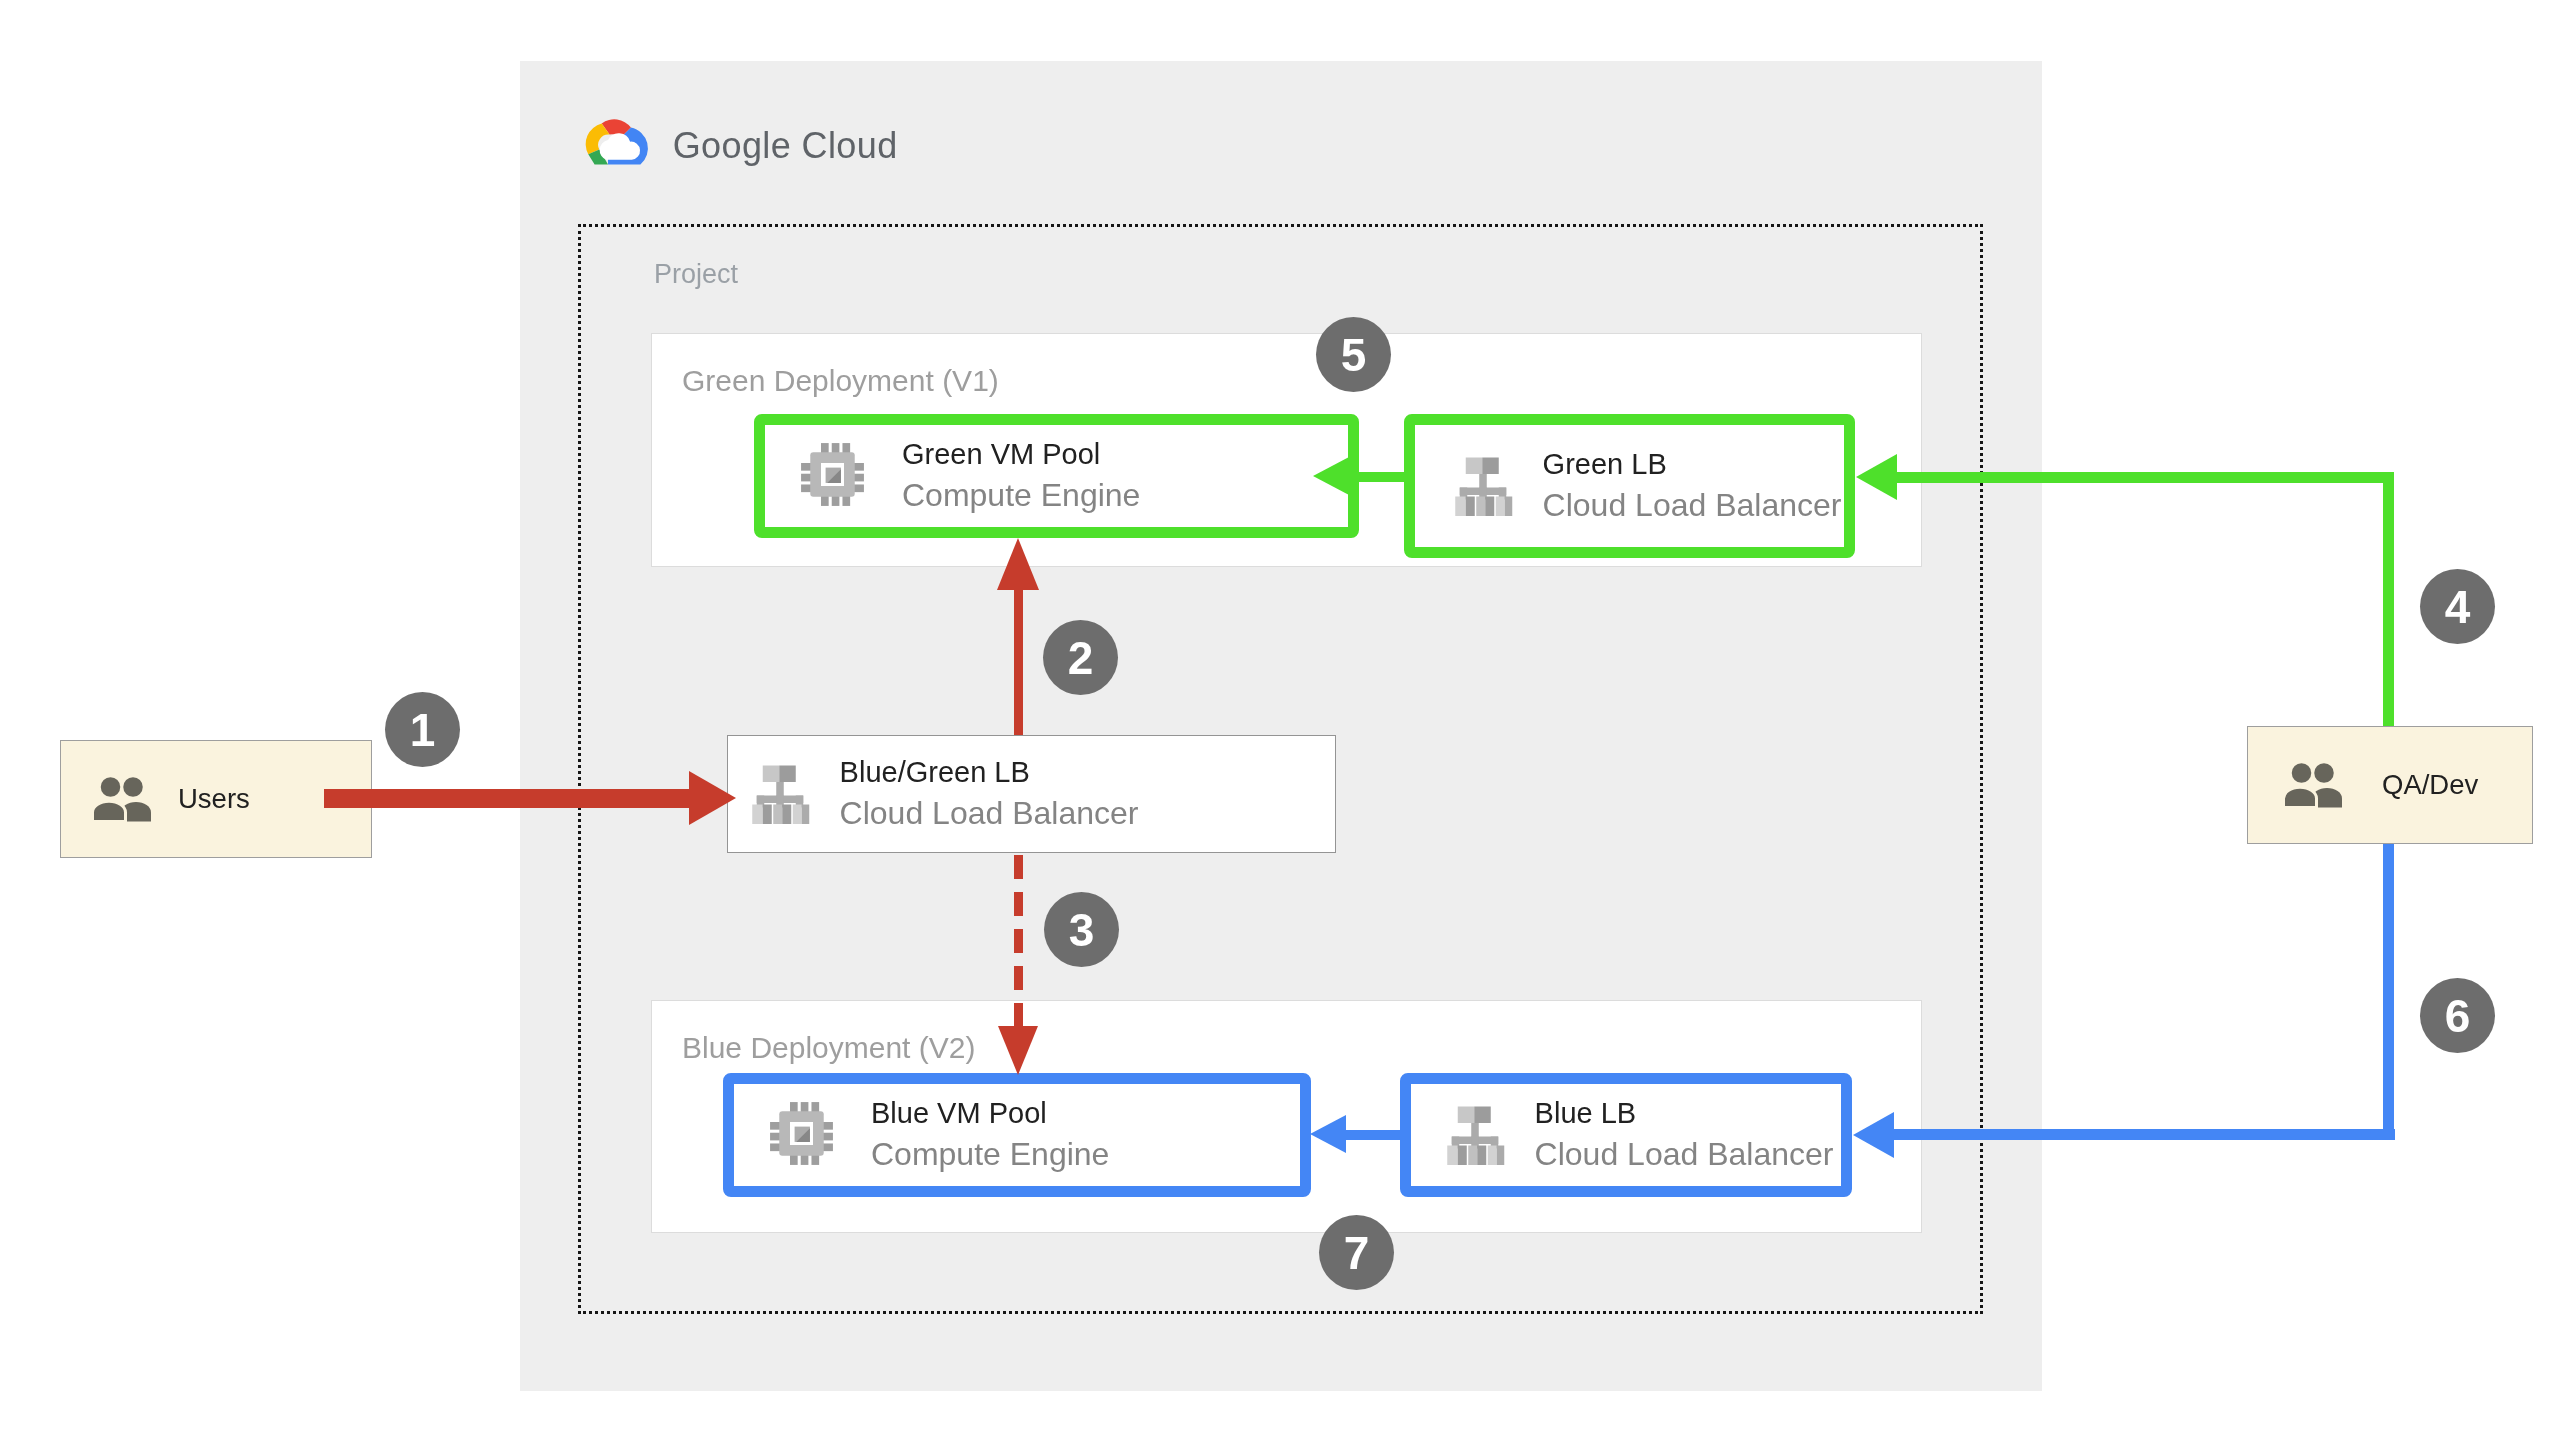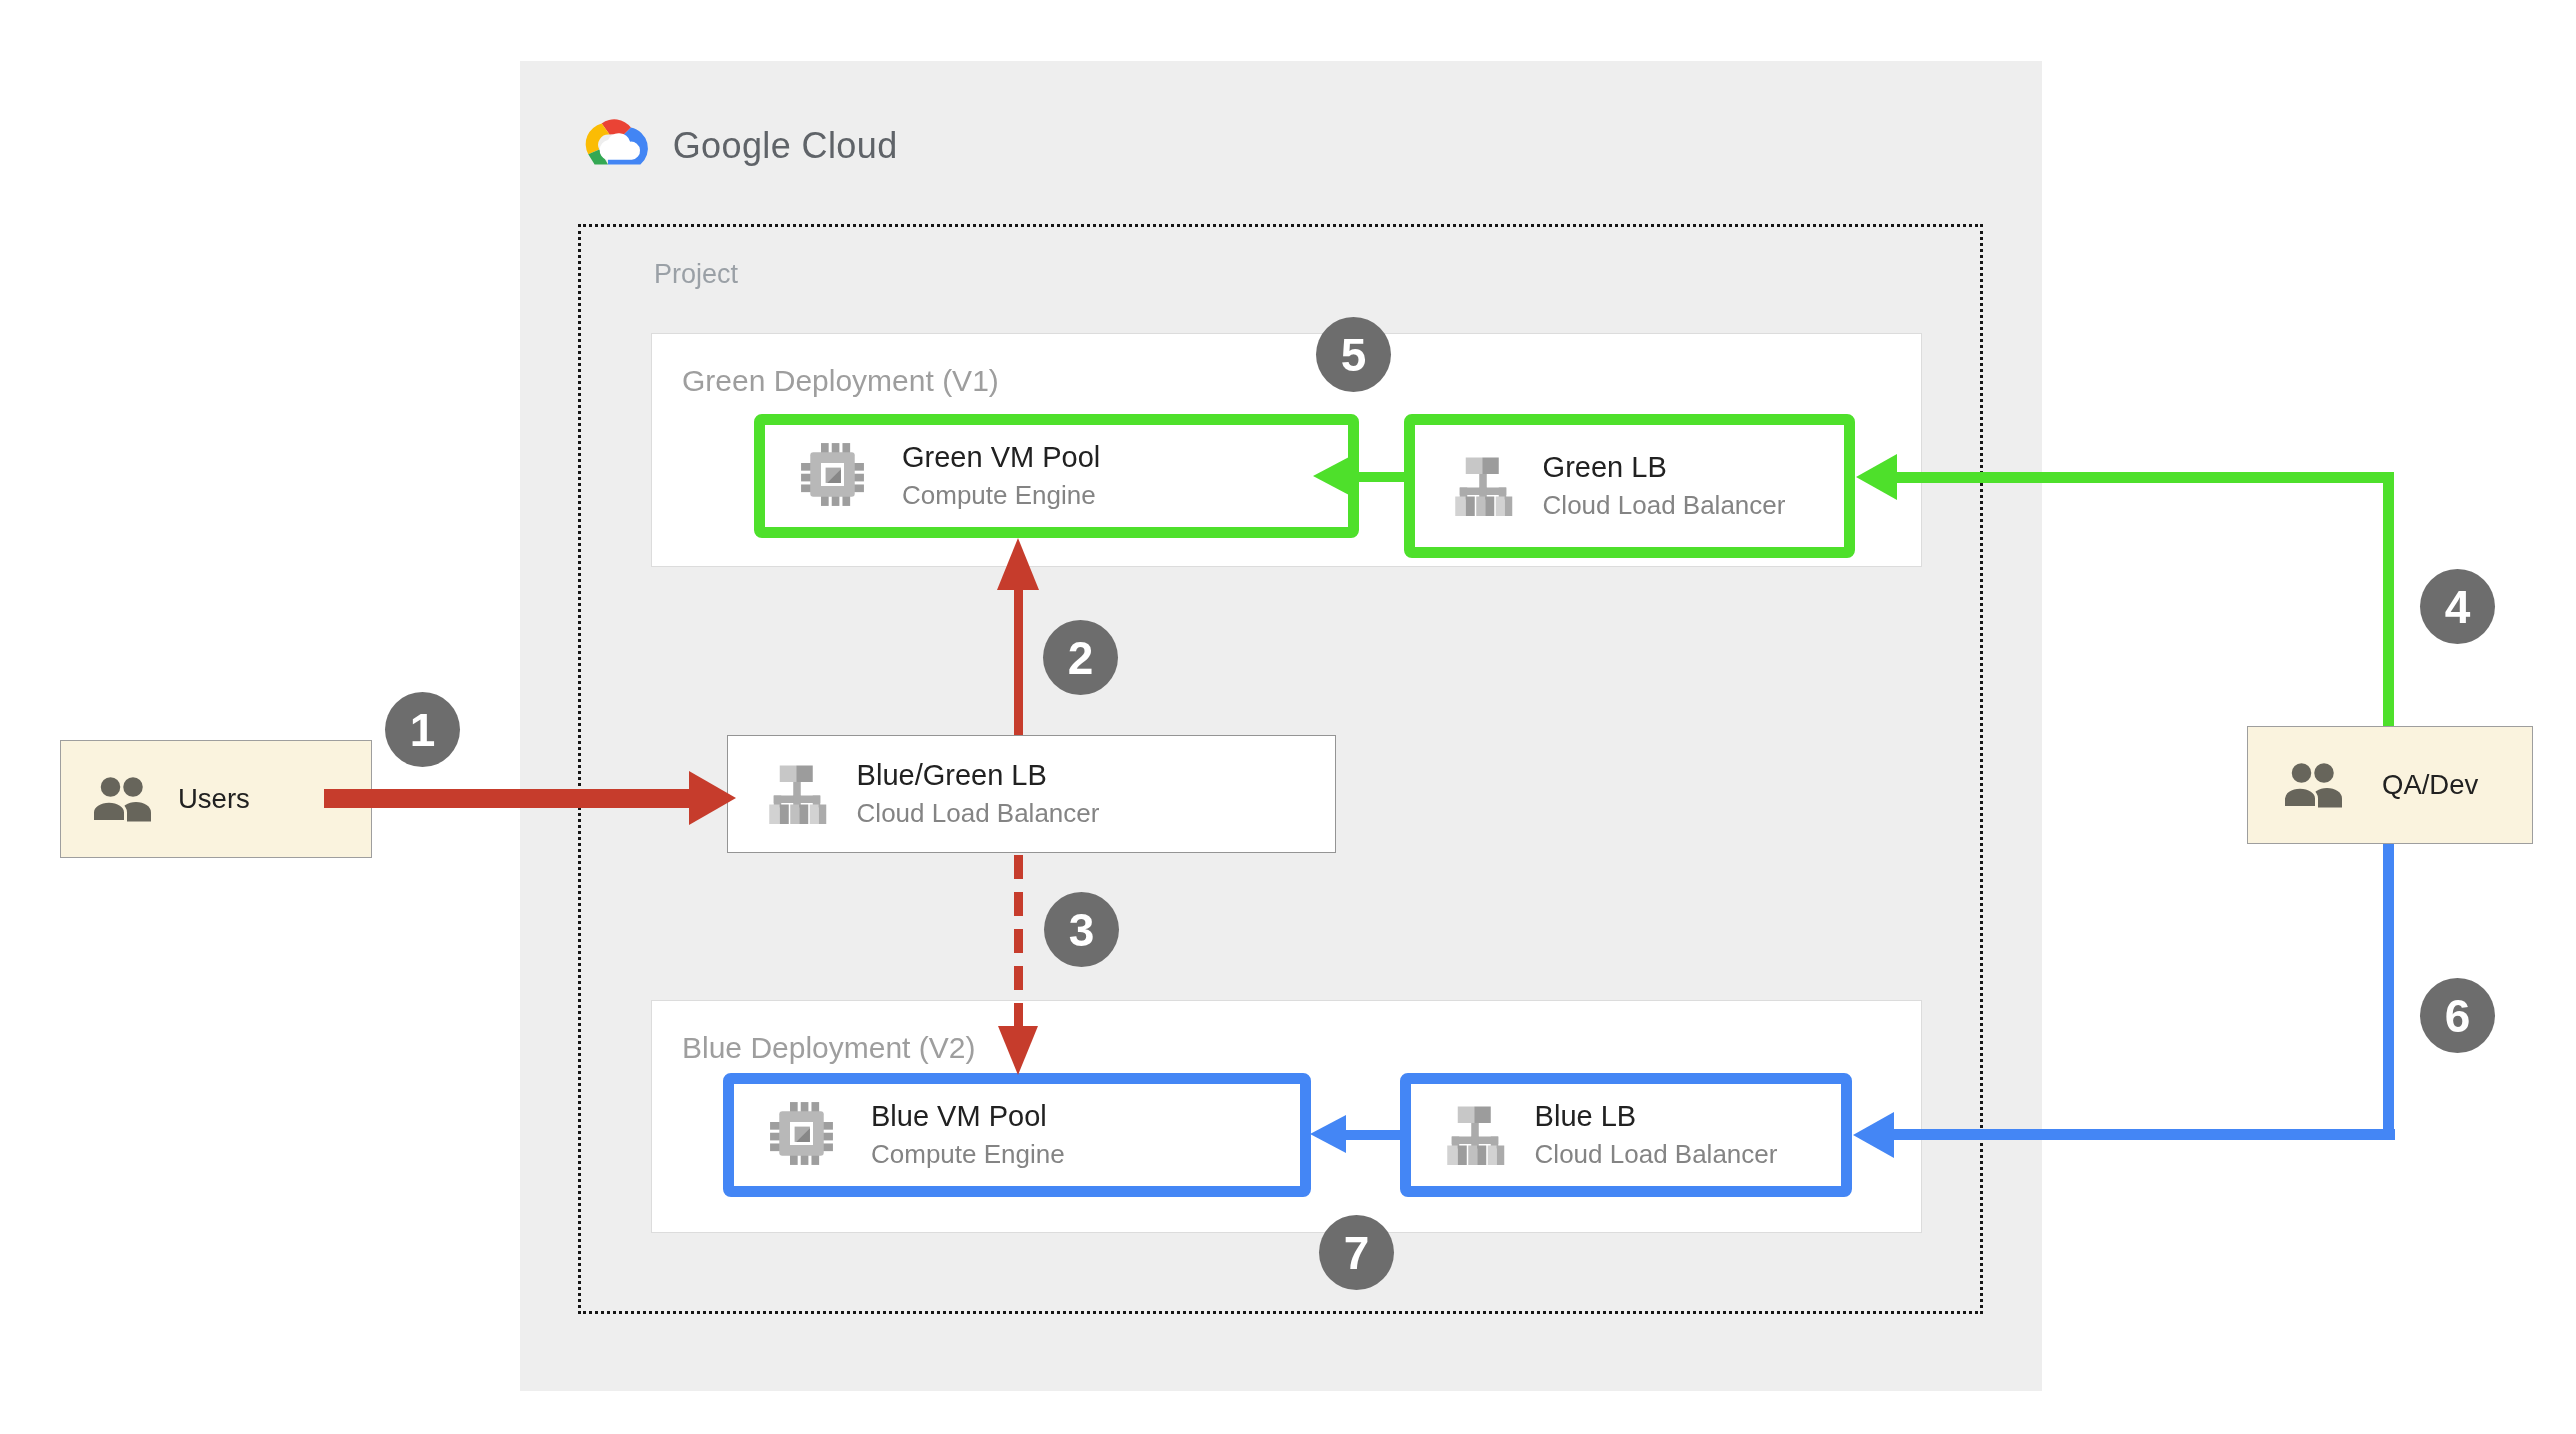--- a/index.html
+++ b/index.html
@@ -18,29 +18,29 @@
   .project-label{left:614px;top:259px;font-size:27px;color:#9aa0a6;margin-left:40px;}
   
   .dep{background:#ffffff;border:1.6px solid #dcdcdc;}
   .dep-green{left:651px;top:333px;width:1271px;height:234px;}
   .dep-blue{left:651px;top:1000px;width:1271px;height:233px;}
   .dep-label{position:absolute;left:30px;top:30px;font-size:30px;color:#9e9e9e;}
   
   .node{display:flex;align-items:center;background:#ffffff;}
   .node .txt{display:flex;flex-direction:column;}
   .title{font-size:29px;color:#212121;}
-  .subtitle{font-size:26px;color:#848484;margin-top:5.5px;}
+  .subtitle{font-size:32px;color:#848484;margin-top:5.5px;}
   .colored{border-radius:7.9px;}
   .b-green{border:11px solid #4ee02b;}
   .b-blue{border:11px solid #4486f5;}
   .vm-green{left:754px;top:414px;width:605px;height:124px;padding-left:33px;gap:35px;}
   .lb-green{left:1404px;top:414px;width:451px;height:144px;padding-left:32px;gap:23.6px;}
   .vm-blue{left:723px;top:1073px;width:588px;height:124px;padding-left:33px;gap:35px;}
   .lb-blue{left:1400px;top:1073px;width:452px;height:124px;padding-left:28px;gap:23.6px;}
-  .central{left:727px;top:735px;width:609px;height:118px;border:1.6px solid #949494;padding-left:33px;gap:23.6px;}
+  .central{left:727px;top:735px;width:609px;height:118px;border:1.6px solid #949494;padding-left:16px;gap:23.6px;}
   
   .actor{background:#faf3de;border:1.6px solid #9e9e9e;display:flex;align-items:center;}
   .actor-users{left:60px;top:740px;width:312px;height:118px;padding-left:27px;gap:18px;}
   .actor-qa{left:2247px;top:726px;width:286px;height:118px;padding-left:31px;gap:31px;}
   .actor .label{font-size:27.5px;color:#212121;}
   
   .badge{width:75px;height:75px;border-radius:50%;background:#6d6d6d;color:#ffffff;
          font-size:46px;font-weight:bold;display:flex;align-items:center;justify-content:center;}
   
   .hline,.vline{background:#000;}

